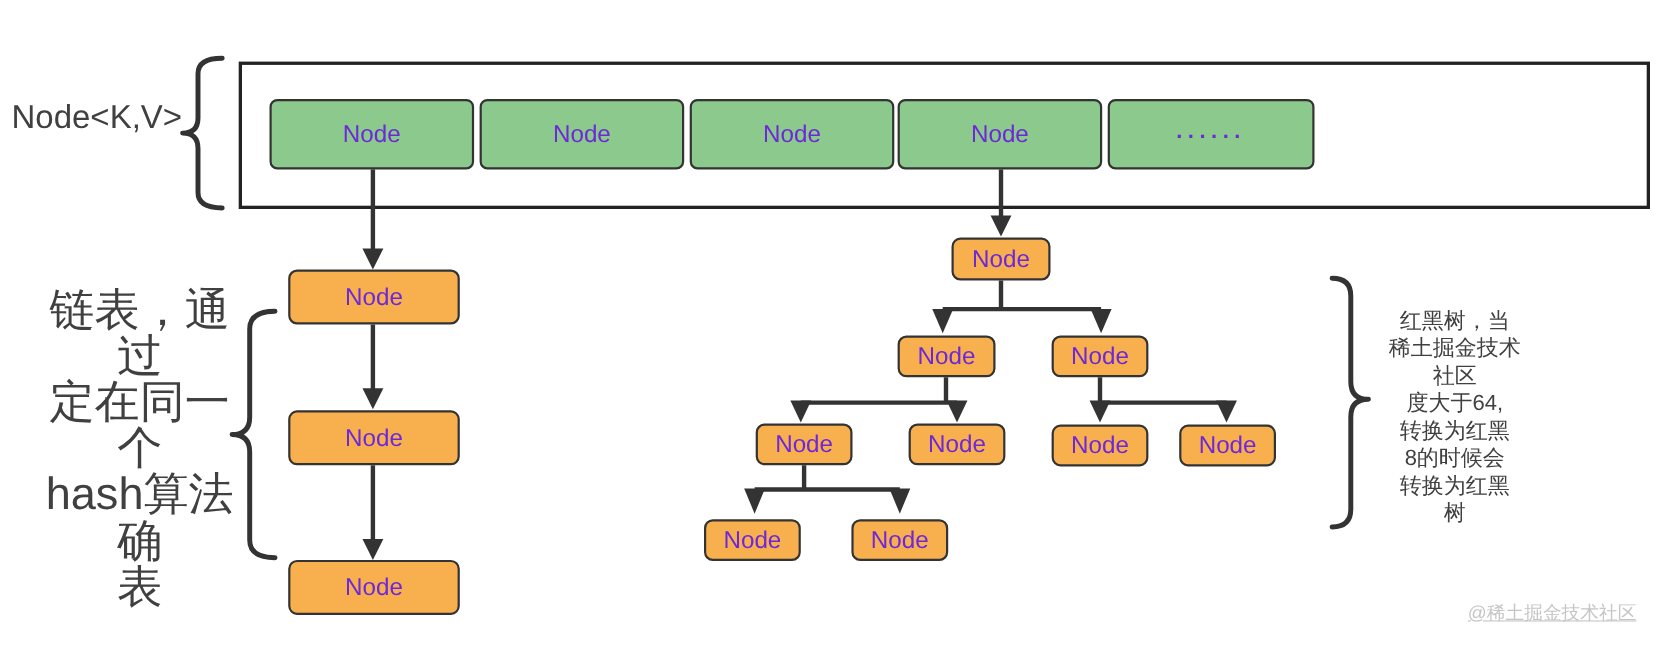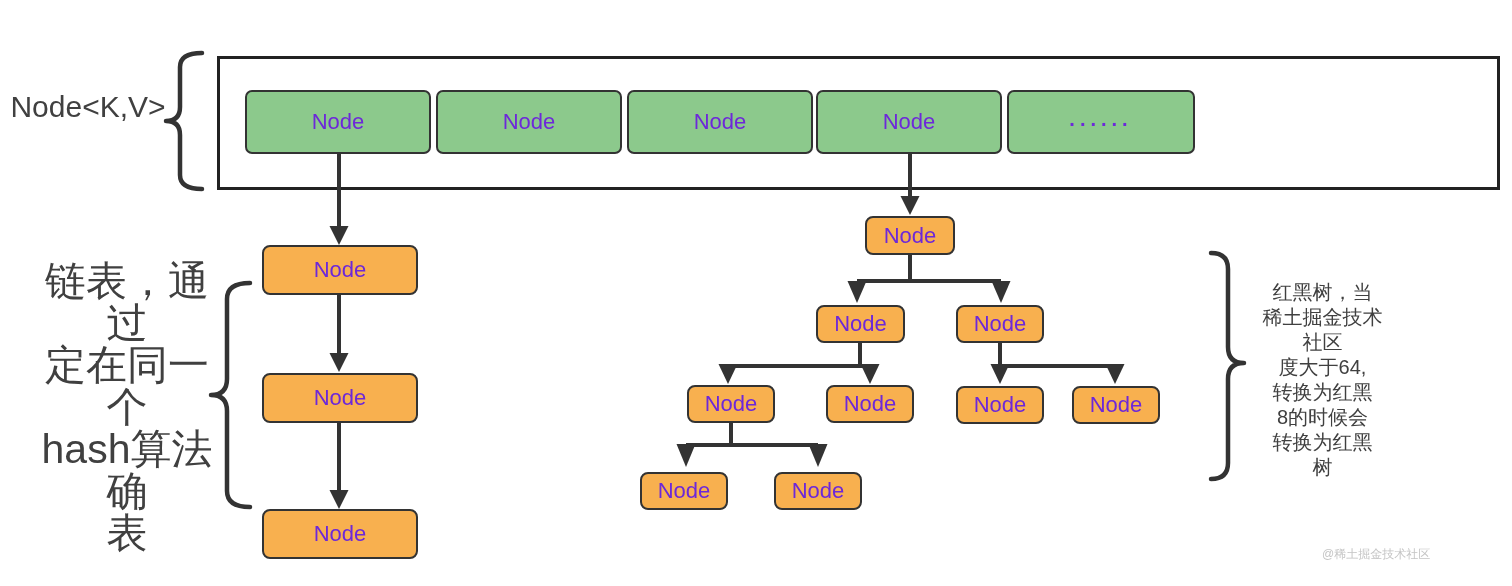--- a/index.html
+++ b/index.html
@@ -22,21 +22,21 @@
   }
   .bucket{background:var(--bucket,#8CC98C); border-radius:7px; height:64px; top:90px; width:186px;}
   .bucket.dots{font-size:20px; letter-spacing:5px; font-weight:bold; padding-bottom:6px;}
   .onode{background:var(--orange,#F8B04F); border-radius:8px;}
   .lnode{left:262px; width:156px; height:50px;}
   .tnode{height:38px; width:88px;}
   .label{color:#404040;}
   .table-label{left:3px; top:88px; width:170px; text-align:center; font-size:30px; line-height:38px;}
   .list-label{left:29px; top:260px; width:196px; text-align:center; font-size:41px; line-height:42px;}
   .tree-label{left:1255px; top:280px; width:135px; text-align:center; font-size:20px; line-height:25px;}
-  .watermark{left:1322px; top:546px; width:178px; text-align:left; font-size:12px; color:var(--wm,#C5C5C5);}
+  .watermark{left:1322px; top:546px; width:178px; text-align:center; font-size:17px; color:var(--wm,#C5C5C5);text-decoration:underline;}
 </style>
 </head>
 <body>
 
 <div id="stage">
 
   <div class="table-rect"></div>
 
   <svg class="layer" width="1512" height="586" viewBox="0 0 1512 586">
     <g stroke="var(--stroke,#333)" stroke-width="4" fill="none">

